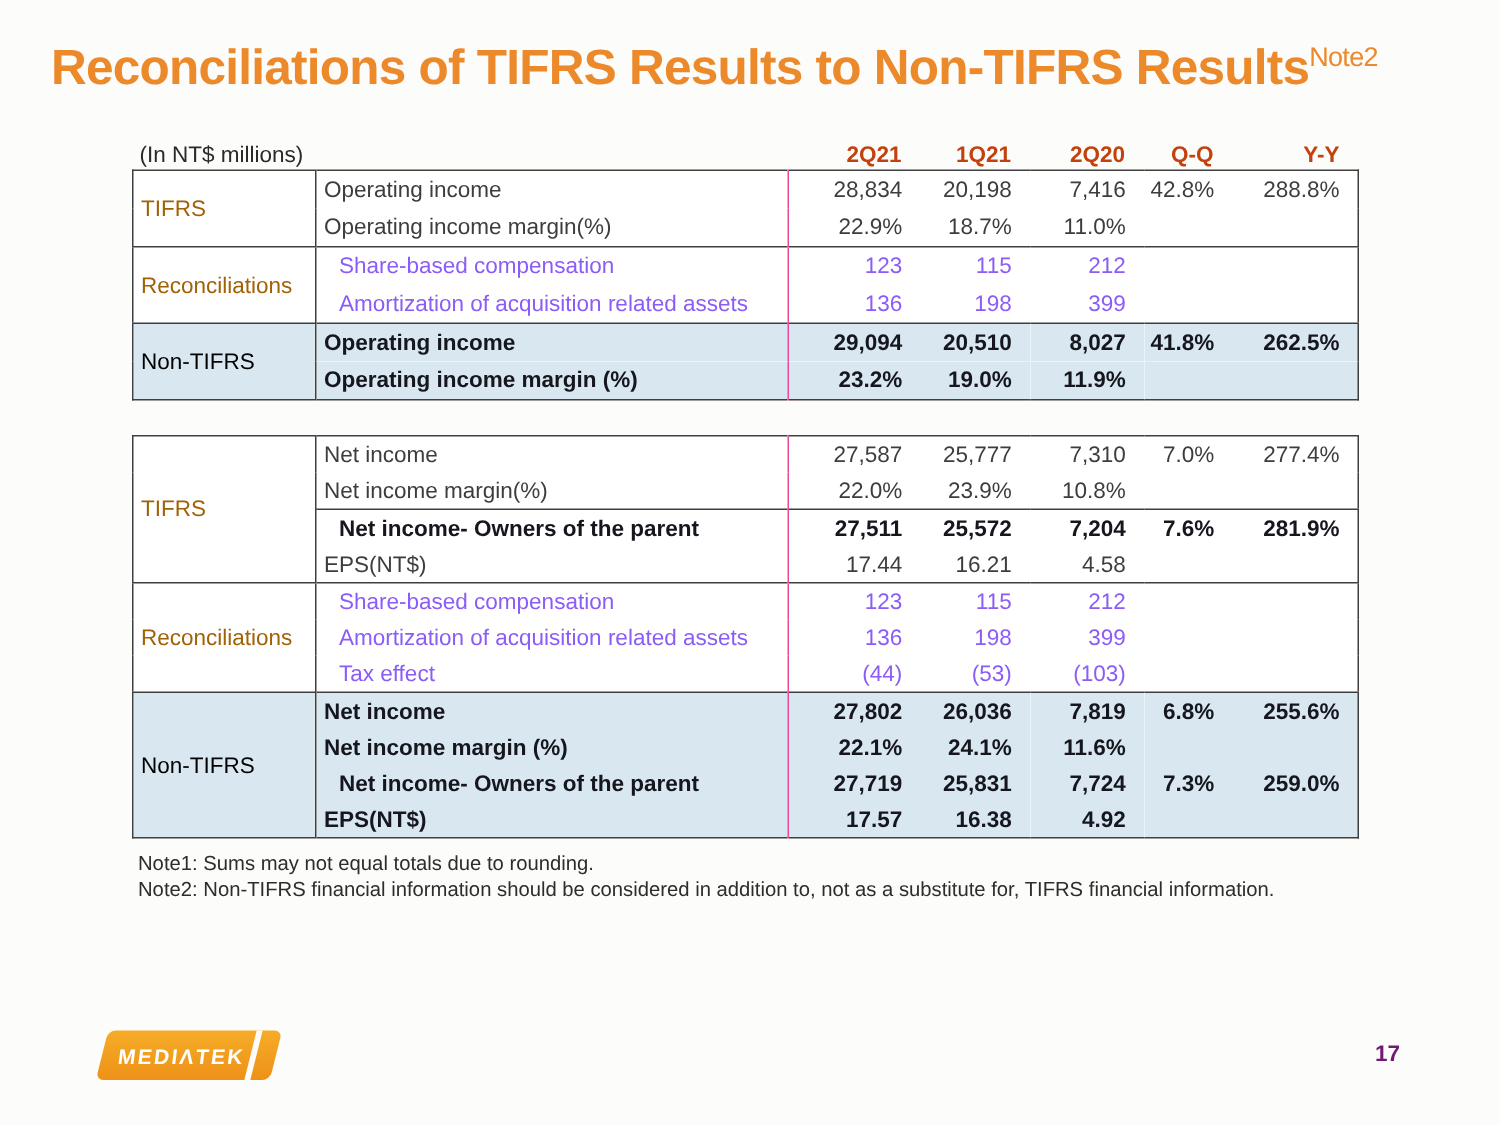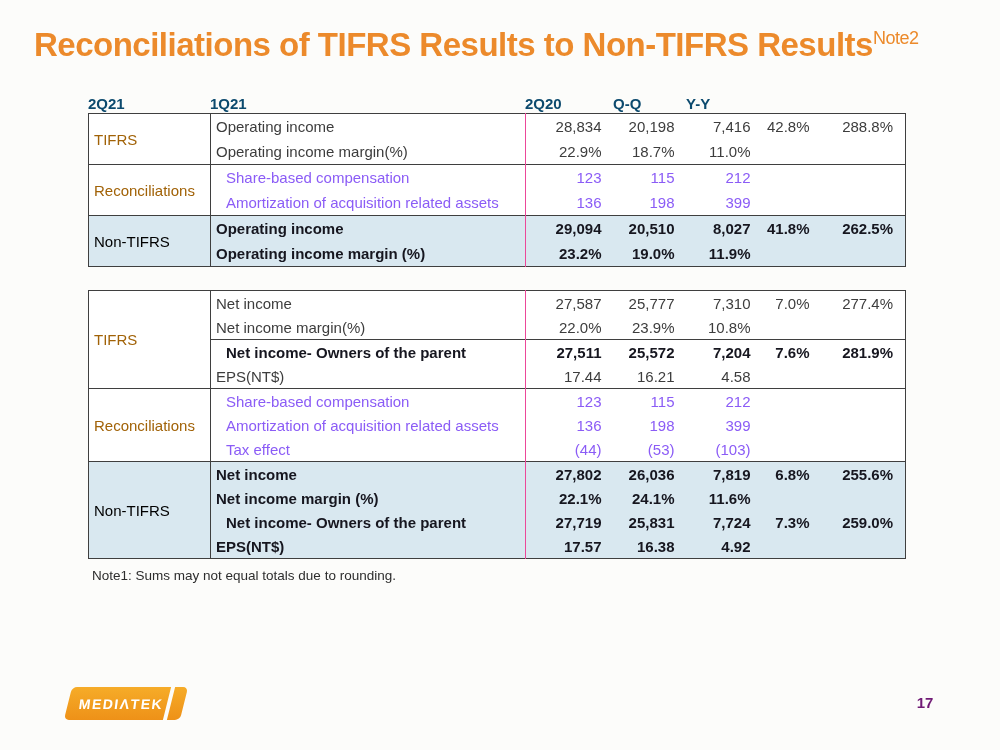--- a/index.html
+++ b/index.html
@@ -17,21 +17,21 @@
   }
   .title .sup{font-size:18px;position:relative;top:-12px;font-weight:normal;}
 
   
   .hdr-row{
     position:absolute;left:88px;top:92px;width:817px;height:20px;
     display:grid;grid-template-columns:122px 315px 88px 73px 76px 59px 84px;
     align-items:end;font-size:15px;
   }
   .hdr-unit{grid-column:1 / 3;padding-left:5px;color:#2a2a2a;}
-  .hdr-col{text-align:left;padding-right:12px;font-weight:bold;color:#0c4a6e;}
+  .hdr-col{text-align:right;padding-right:12px;font-weight:bold;color:#c2410c;}
 
   
   table.fin{
     position:absolute;left:88px;width:817px;
     border-collapse:collapse;table-layout:fixed;font-size:15px;
     border:1px solid #3f3f3f;background:#fff;
   }
   #table1{top:113px;}
   #table2{top:290px;}
   td{padding:0;vertical-align:middle;color:#3d3d3d;overflow:hidden;white-space:nowrap;}
@@ -73,20 +73,21 @@
   }
 </style>
 </head>
 <body>
 
 <div class="title">
   <span>Reconciliations of TIFRS Results to Non-TIFRS Results</span><span class="sup">Note2</span>
 </div>
 
 <div class="hdr-row">
+  <div class="hdr-unit">(In NT$ millions)</div>
 
 <div class="hdr-col">2Q21</div>
     <div class="hdr-col">1Q21</div>
     <div class="hdr-col">2Q20</div>
     <div class="hdr-col">Q-Q</div>
     <div class="hdr-col">Y-Y</div>
   </div>
 
 <table class="fin t1" id="table1">
   <colgroup>
@@ -253,19 +254,20 @@
         <td class="val">16.38</td>
         <td class="val">4.92</td>
         <td class="val"></td>
         <td class="val"></td>
       </tr>
     </tbody>
 </table>
 
 <div class="notes">
   <div>Note1: Sums may not equal totals due to rounding.</div>
+  <div>Note2: Non-TIFRS financial information should be considered in addition to, not as a substitute for, TIFRS financial information.</div>
 </div>
 
 <div class="logo">
   <span class="logo-text">MEDIΛTEK</span>
   <span class="logo-slash"></span>
 </div>
 <div class="page-num">17</div>
 
 </body></html>

